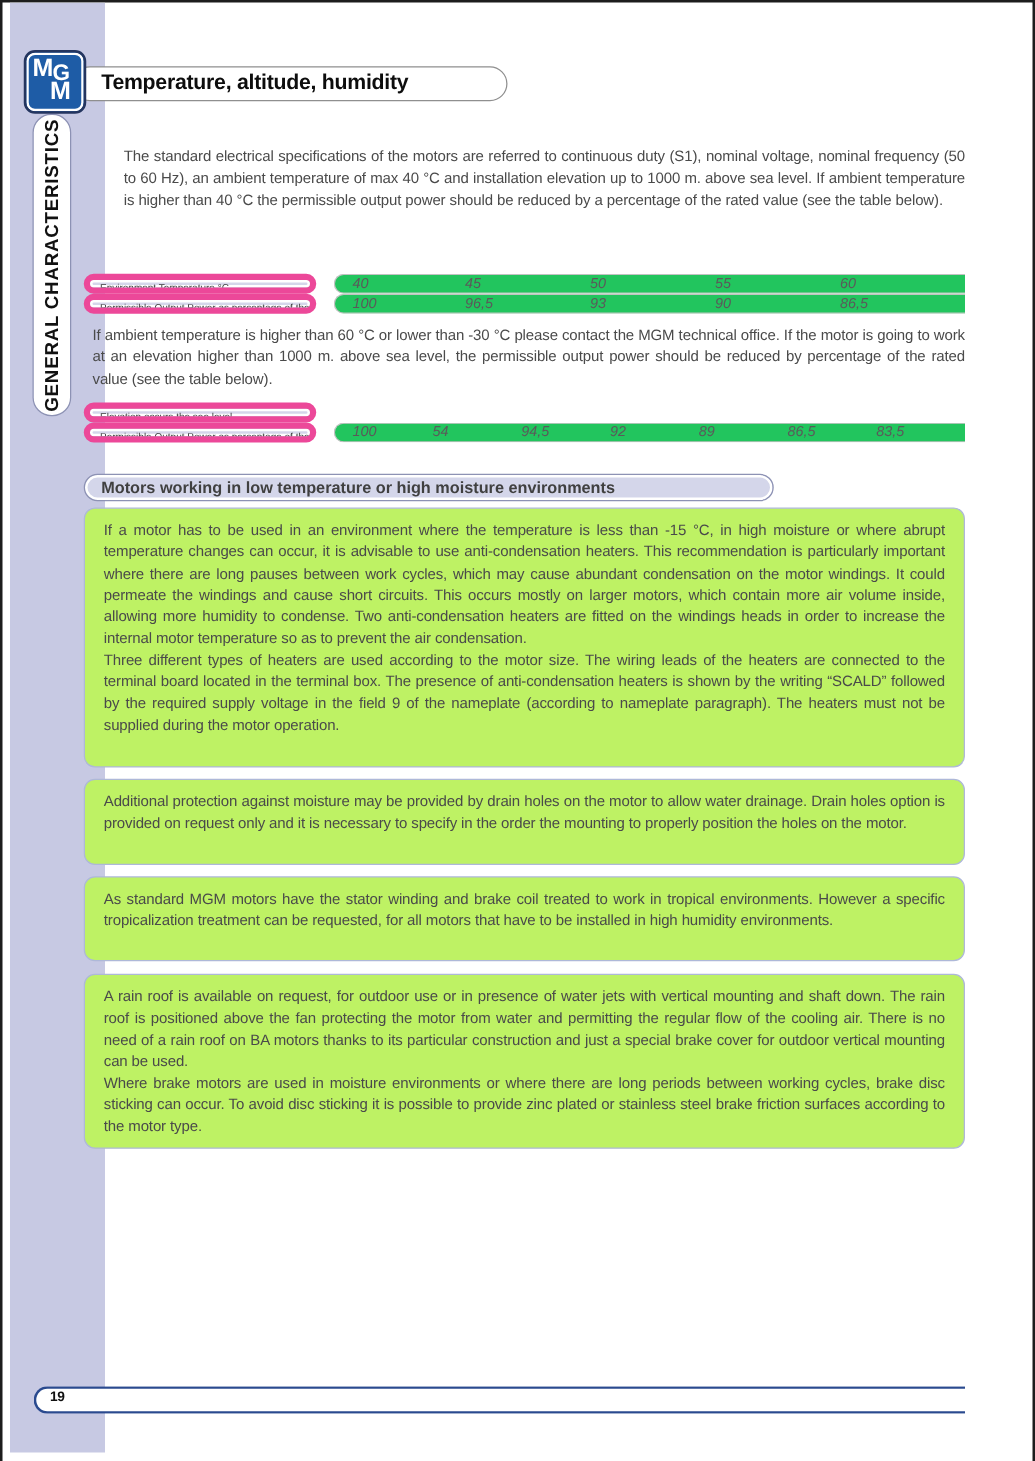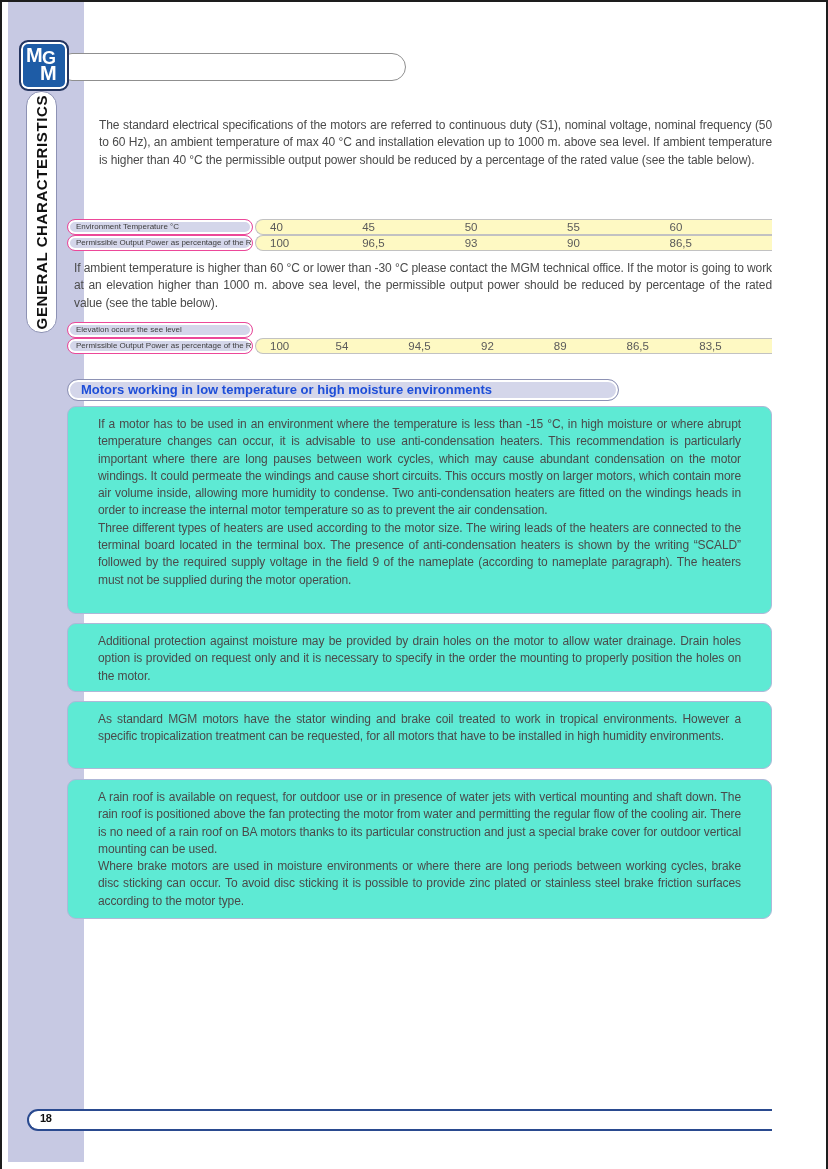--- a/index.html
+++ b/index.html
@@ -37,39 +37,39 @@
   .para{
     font-size:12px;line-height:17.3px;text-align:justify;color:#4a4a4a;letter-spacing:-0.1px;
   }
   .intro{position:absolute;left:97px;top:115px;width:673px;}
   .midpara{position:absolute;left:72px;top:258px;width:698px;}
   .dtable{position:absolute;left:65px;width:705px;}
   .t1{top:217px;}
   .t2{top:320px;}
   .trow{display:flex;height:16px;margin-bottom:0px;align-items:stretch;}
   .tlabel{
-    width:186px;flex:0 0 186px;background:#d4d6ea;border:1px solid #ec4899;
+    width:186px;flex:0 0 186px;background:#d4d6ea;border:5px solid #ec4899;
     box-shadow:inset 0 0 0 2px #ffffff;border-radius:9px;box-sizing:border-box;
     font-size:8px;line-height:12px;color:#3c3c3c;padding:1px 0 0 8px;white-space:nowrap;overflow:hidden;
   }
   .tvals{
-    flex:1;display:flex;align-items:center;box-sizing:border-box;margin-left:2px;
-    border:1px solid #c2c2c2;border-right:none;border-radius:9px 0 0 9px;background:#fef9c3;
-    font-size:11.5px;color:#5a5a5a;
+    flex:1;display:flex;align-items:center;box-sizing:border-box;margin-left:14px;
+    border:1px solid #c2c2c2;border-right:none;border-radius:9px 0 0 9px;background:#22c55e;
+    font-size:11.5px;color:#5a5a5a;font-style:italic;
   }
   .tvals span{flex:1;}
   .tvals span:first-child{text-align:left;padding-left:14px;flex:0.9;}
   .section-pill{
     position:absolute;left:65px;top:377px;width:552px;height:22px;background:#d4d6ea;
     border:1px solid #8d92b4;box-shadow:inset 0 0 0 2px #ffffff;border-radius:11px;box-sizing:border-box;
-    font-weight:bold;font-size:13px;color:#1d4ed8;line-height:18px;padding:1px 0 0 13px;white-space:nowrap;
+    font-weight:bold;font-size:13px;color:#404040;line-height:18px;padding:1px 0 0 13px;white-space:nowrap;
   }
   .infobox{
-    position:absolute;left:65px;width:705px;box-sizing:border-box;background:#5eead4;
-    border:1px solid #aeb8d8;border-radius:9px;padding:9px 30px;overflow:hidden;
+    position:absolute;left:65px;width:705px;box-sizing:border-box;background:#bef264;
+    border:1px solid #aeb8d8;border-radius:9px;padding:9px 15px;overflow:hidden;
   }
   .box0{top:404px;height:208px;}
   .box1{top:621px;height:69px;}
   .box2{top:699px;height:68px;}
   .box3{top:777px;height:140px;}
   .footer-pill{
     position:absolute;left:25px;top:1107px;width:745px;height:22px;background:#fff;
     border:2px solid #2a4a8f;border-right:none;border-radius:13px 0 0 13px;box-sizing:border-box;
   }
   .footer-num{
@@ -81,20 +81,21 @@
 
 <div class="page">
 
   <div class="sidebar"></div>
 
   <div class="vcapsule">
     <div class="vtext">GENERAL CHARACTERISTICS</div>
   </div>
 
   <div class="title-pill"></div>
+  <div class="title-text">Temperature, altitude, humidity</div>
 
   <div class="logo">
     <span class="l1">M</span>
     <span class="l2">G</span>
     <span class="l3">M</span>
   </div>
 
   <div class="para intro">The standard electrical specifications of the motors are referred to continuous duty (S1), nominal voltage, nominal frequency (50 to 60 Hz), an ambient temperature of max 40 °C and installation elevation up to 1000 m. above sea level. If ambient temperature is higher than 40 °C the permissible output power should be reduced by a percentage of the rated value (see the table below).</div>
 
   <div class="dtable t1">
@@ -151,15 +152,15 @@
     </div>
   <div class="infobox box1">
       <div class="para">Additional protection against moisture may be provided by drain holes on the motor to allow water drainage. Drain holes option is provided on request only and it is necessary to specify in the order the mounting to properly position the holes on the motor.</div>
     </div>
   <div class="infobox box3">
       <div class="para">A rain roof is available on request, for outdoor use or in presence of water jets with vertical mounting and shaft down. The rain roof is positioned above the fan protecting the motor from water and permitting the regular flow of the cooling air. There is no need of a rain roof on BA motors thanks to its particular construction and just a special brake cover for outdoor vertical mounting can be used.</div>
       <div class="para">Where brake motors are used in moisture environments or where there are long periods between working cycles, brake disc sticking can occur. To avoid disc sticking it is possible to provide zinc plated or stainless steel brake friction surfaces according to the motor type.</div>
     </div>
 
   <div class="footer-pill"></div>
-  <div class="footer-num">18</div>
+  <div class="footer-num">19</div>
 
 </div>
 
 </body></html>

